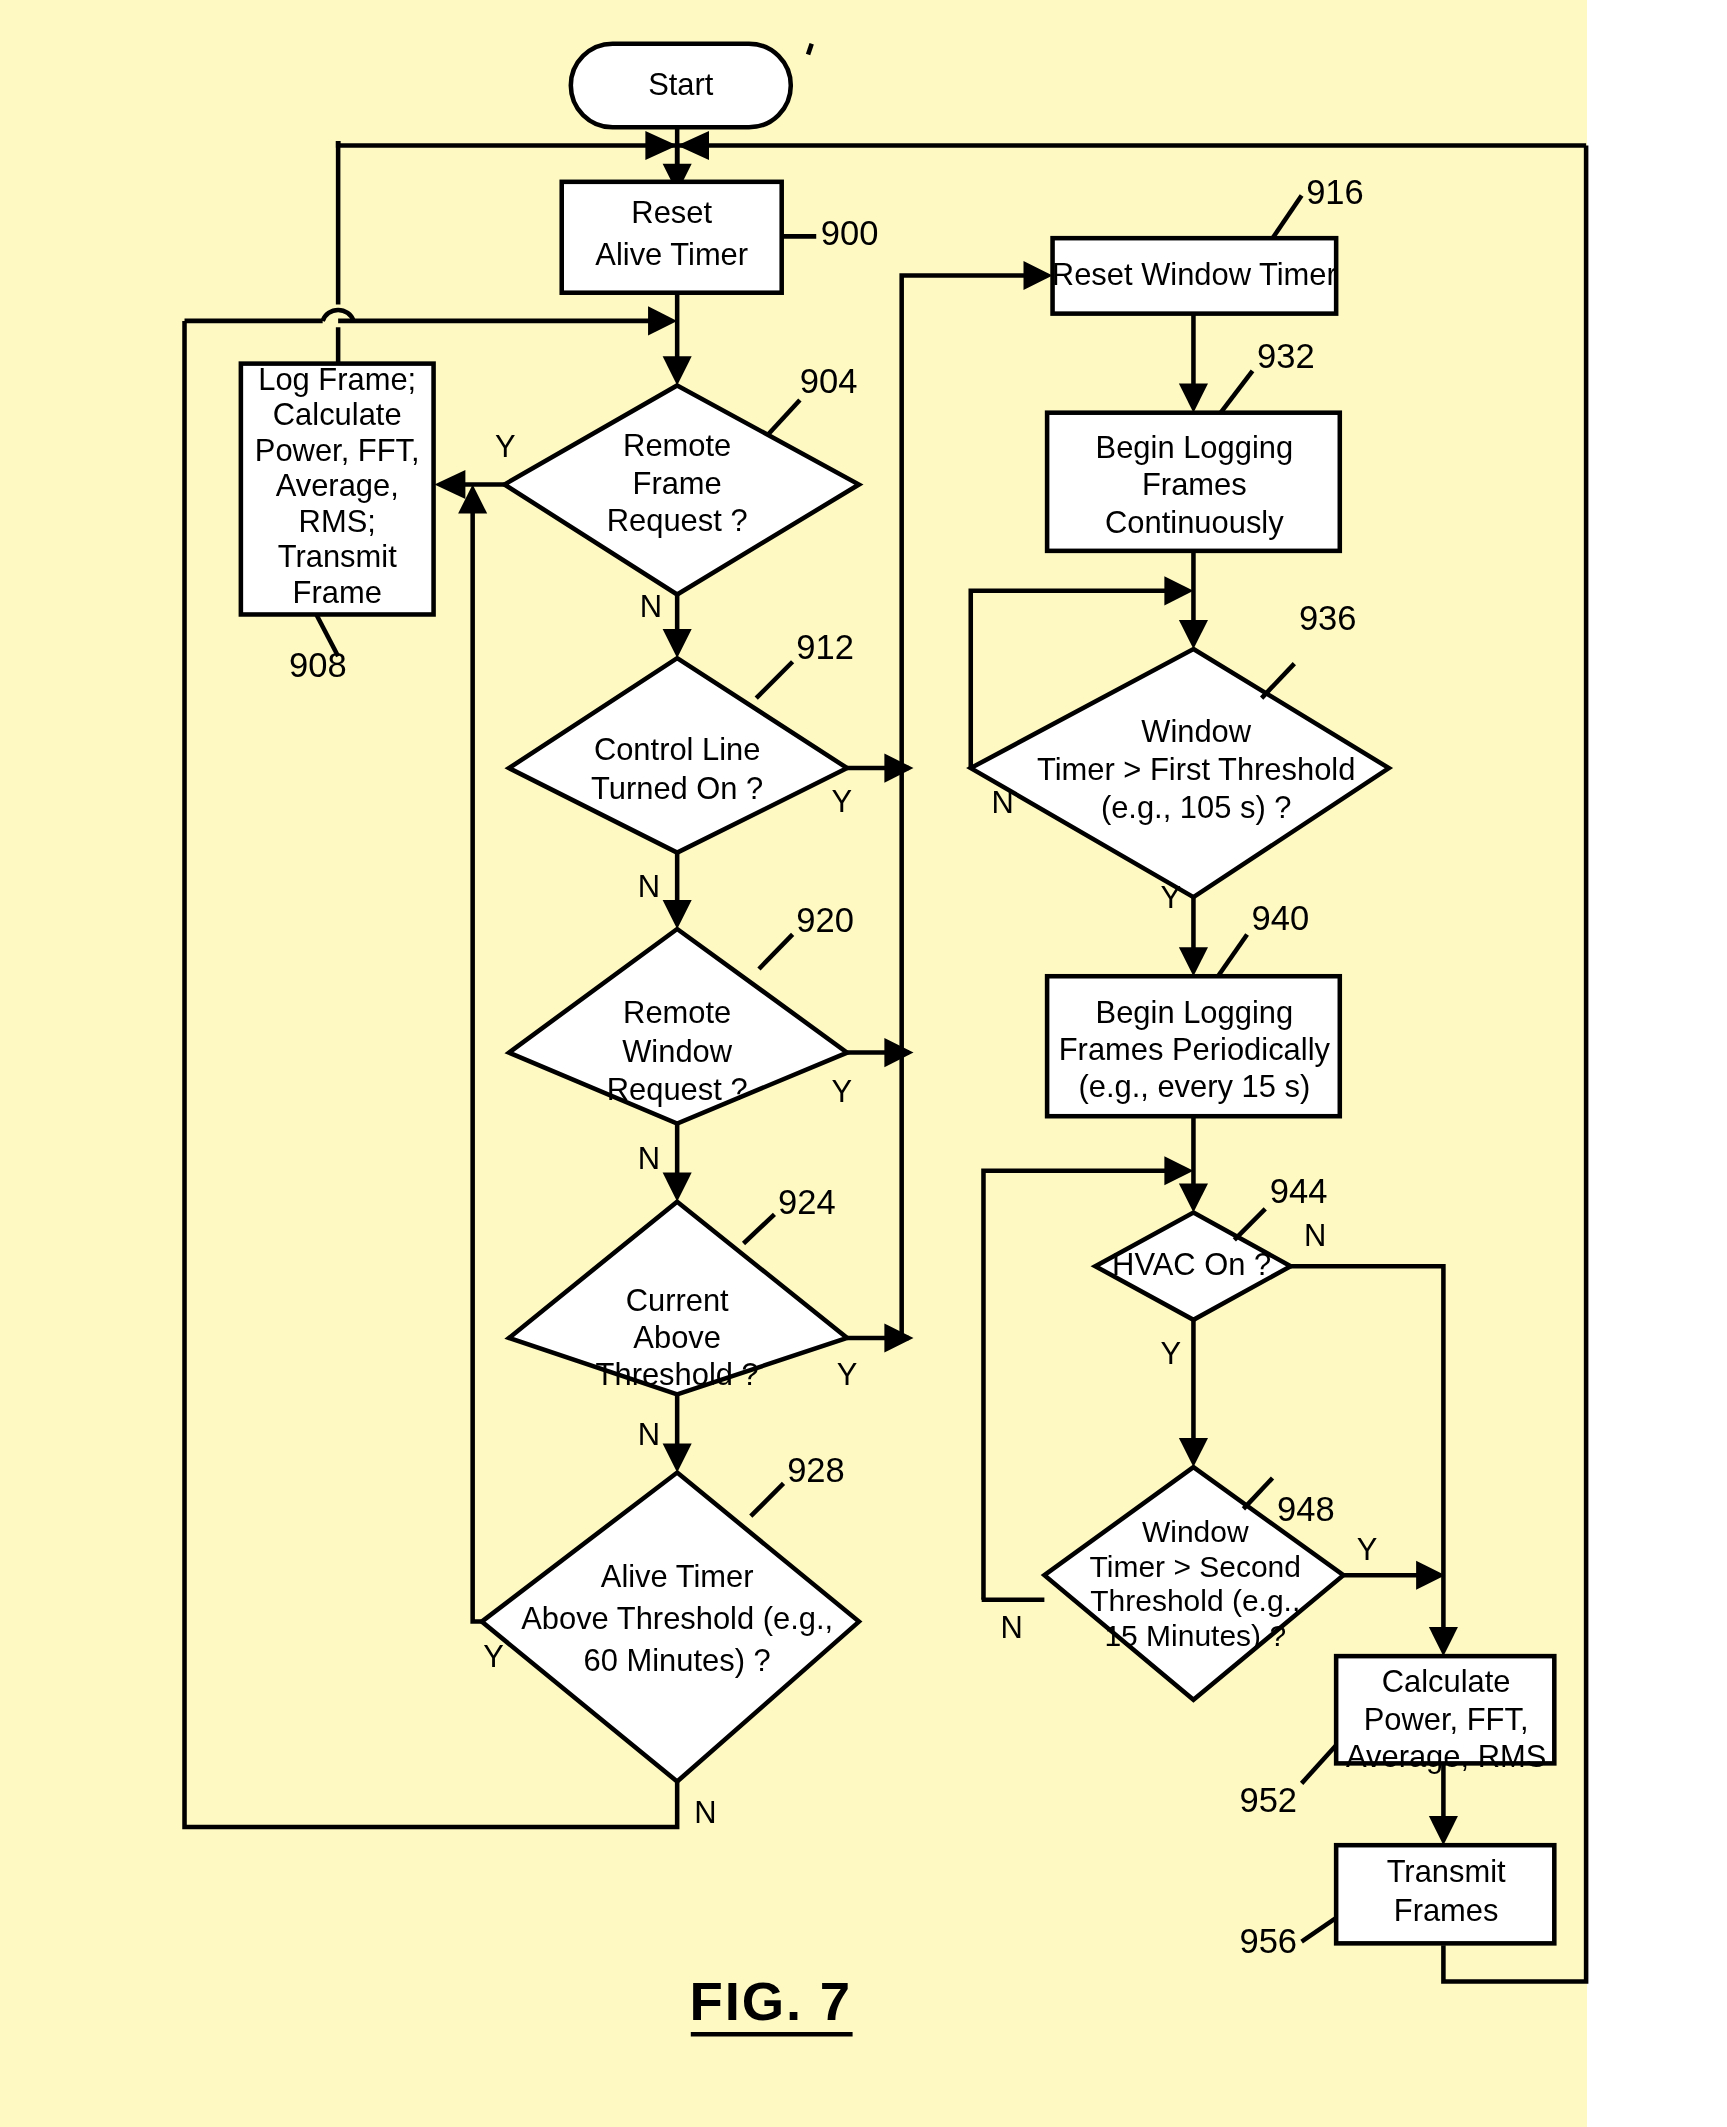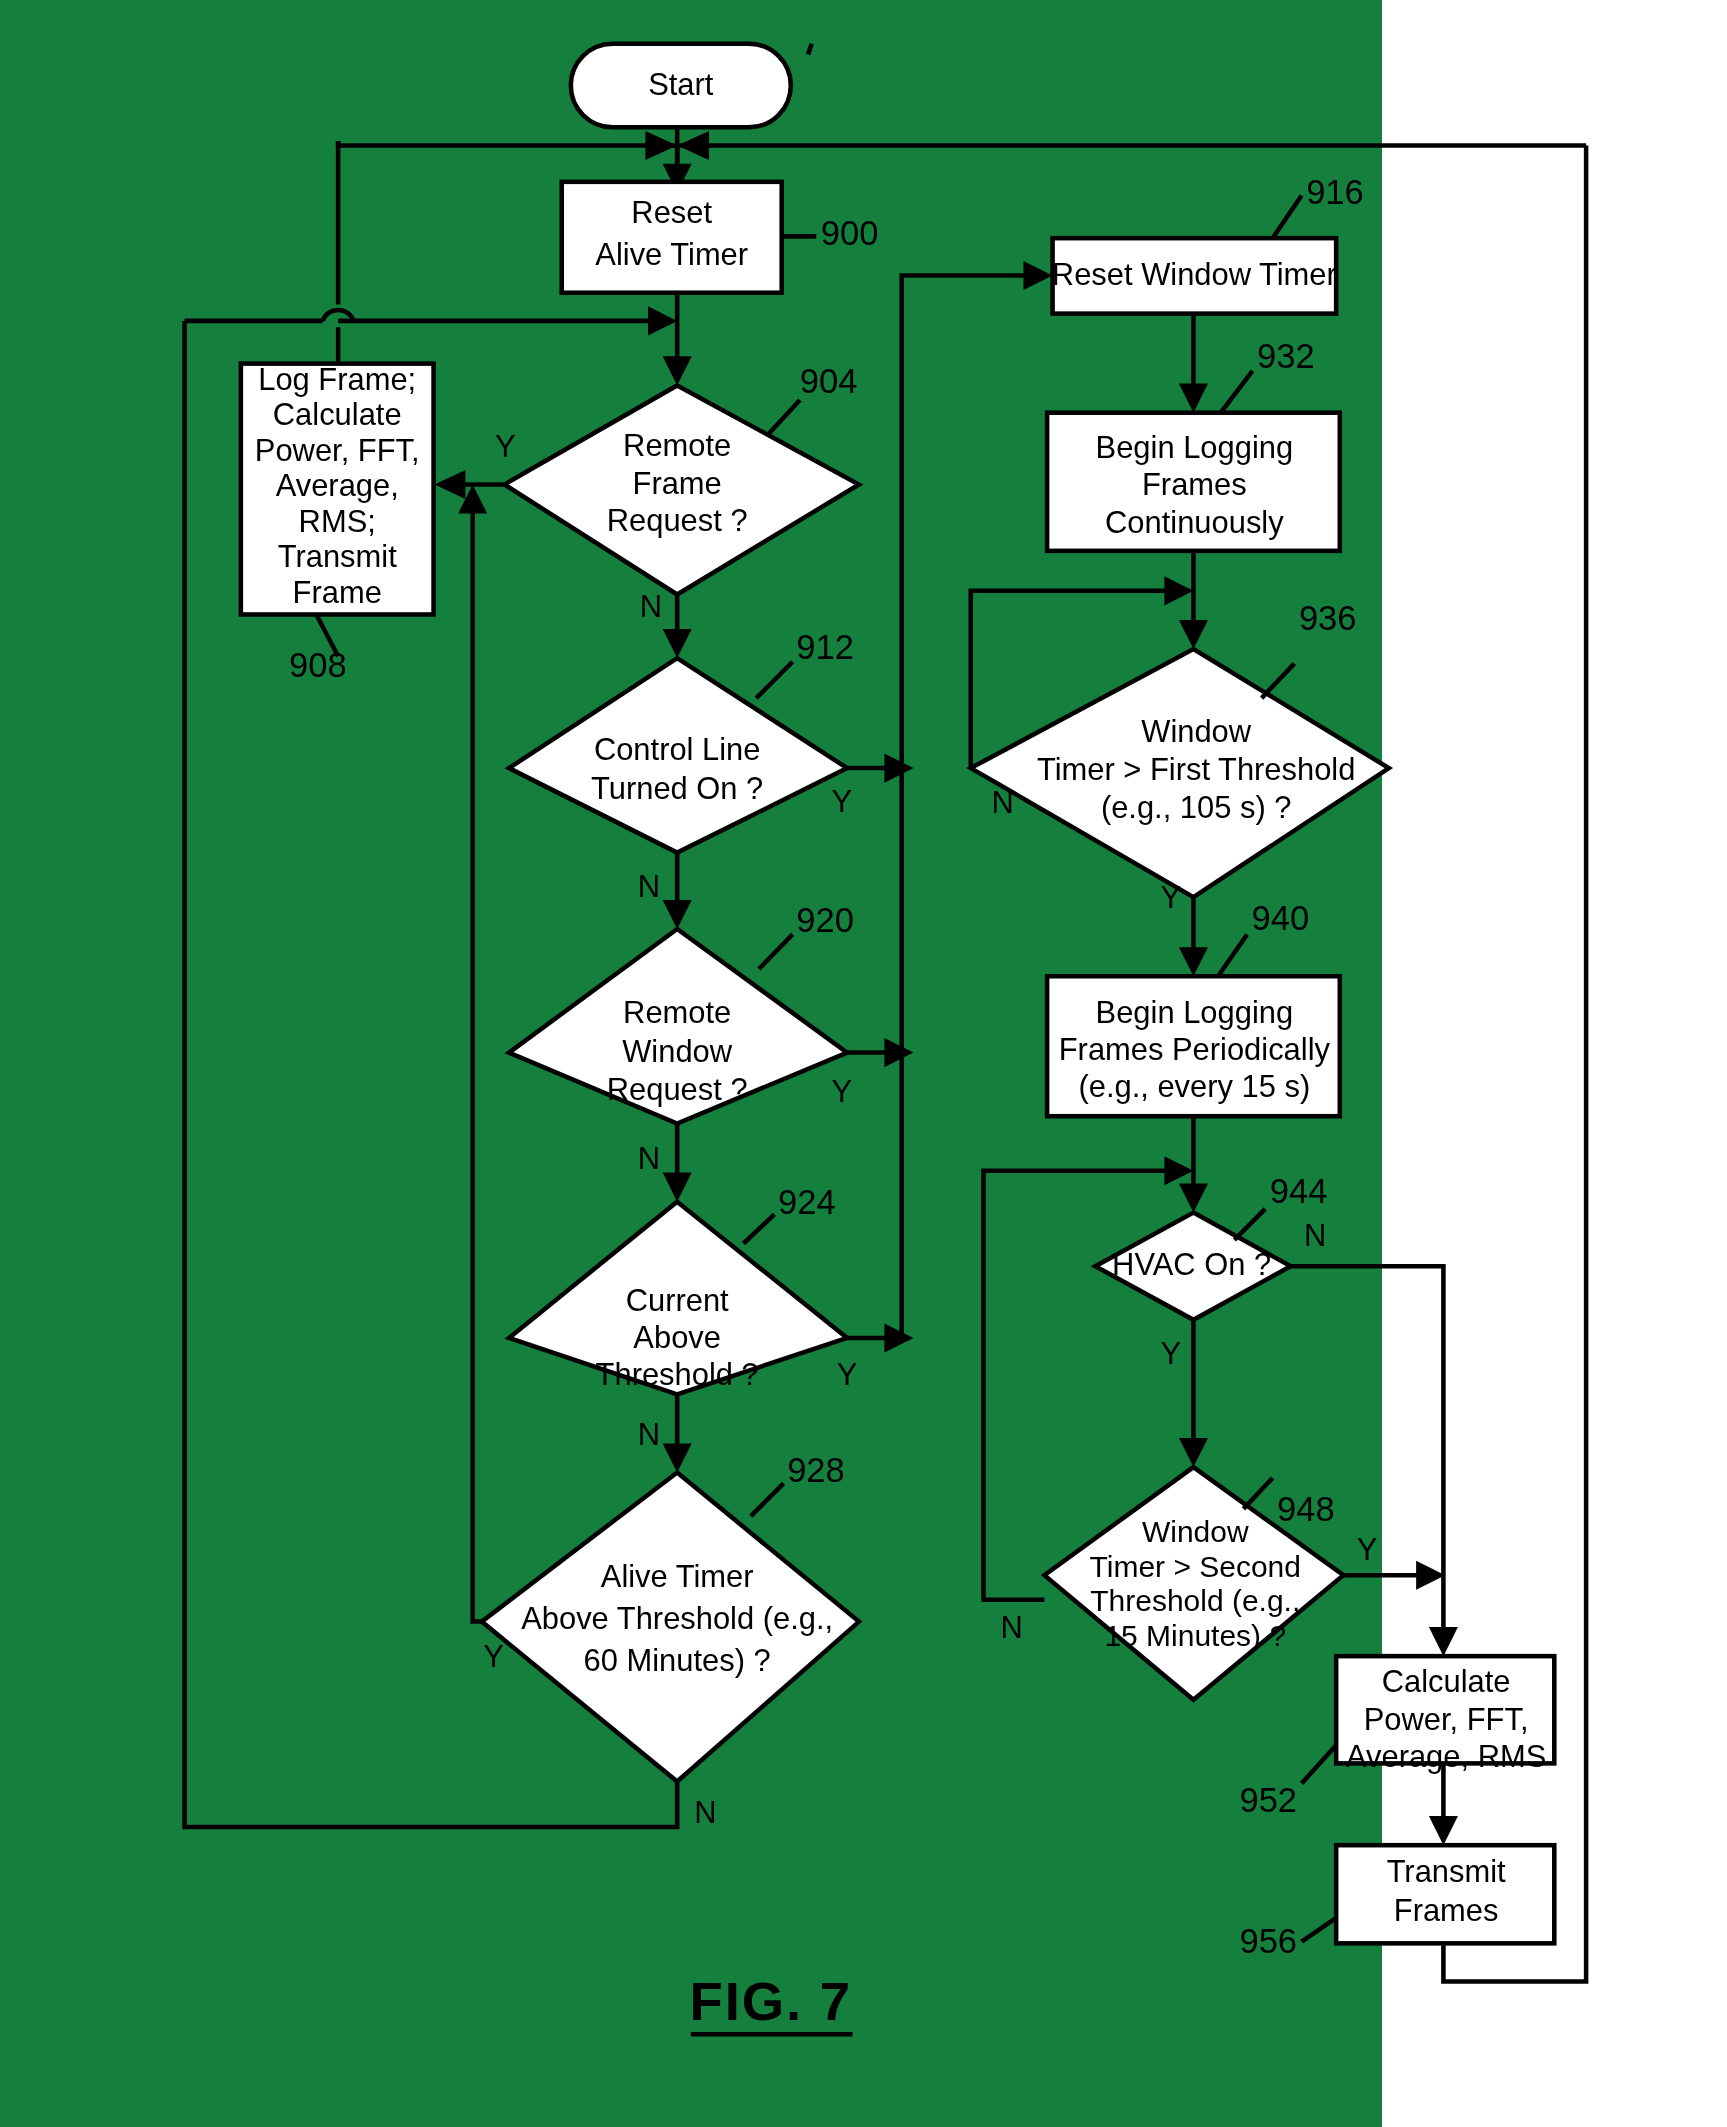--- a/index.html
+++ b/index.html
@@ -9,23 +9,23 @@
     background: #ffffff;
   }
   body {
     width: 1727px;
     height: 2127px;
     font-family: "Liberation Sans", sans-serif;
     overflow: hidden;
   }
   #figure-root {
     position: relative;
-    width: 1382px;
+    width: 1587px;
     height: 2127px;
-    background: #15803d;
+    background: #fef9c3;
   }
   svg.flow {
     position: absolute;
     left: 0;
     top: 0;
     width: 1727px;
     height: 2127px;
   }
   .shape {
     fill: #ffffff;

